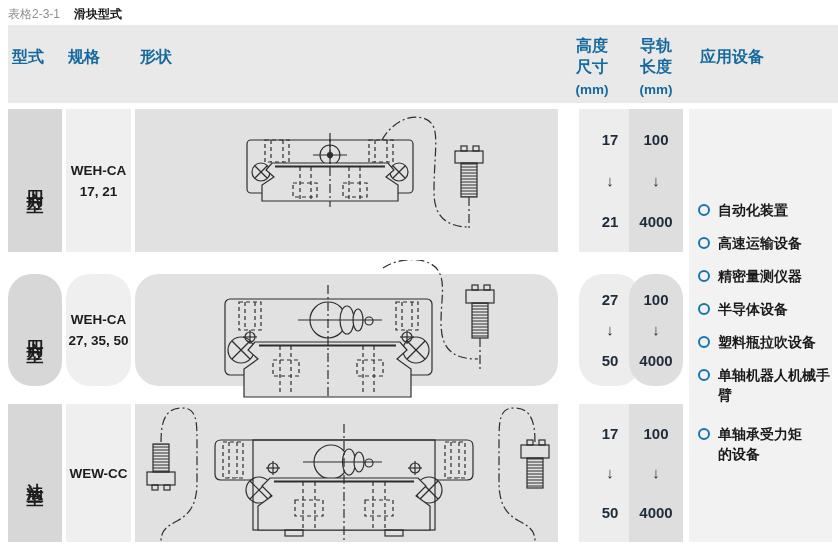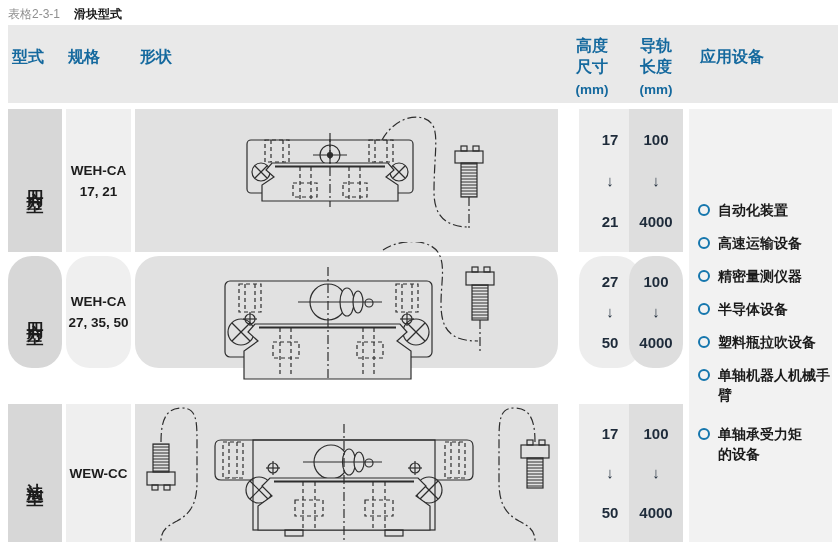--- a/index.html
+++ b/index.html
@@ -17,21 +17,21 @@
   .hgroup{position:absolute;color:#15699e;font-weight:700;text-align:center;width:48px;}
   .hgroup .two{font-size:16px;line-height:21px;}
   .hgroup .unit{font-size:13.5px;margin-top:5px;font-weight:700;}
   
   .cell{position:absolute;display:flex;align-items:center;justify-content:center;}
   .c-type{left:8px;width:54px;background:#d7d7d7;}
   .c-spec{left:66px;width:65px;background:#efefef;}
   .c-shape{left:135px;width:423px;background:#e1e1e1;}
   .c-h{left:563px;width:62px;background:#ededed;margin-left:16px;}
   .c-r{left:629px;width:54px;background:#dedede;}
-  .r1{top:109px;height:143px;} .r2{top:256px;height:112px;border-radius:24px;} .r3{top:404px;height:138px;}
+  .r1{top:109px;height:143px;} .r2{top:274px;height:112px;border-radius:24px;} .r3{top:404px;height:138px;}
   .vtext{writing-mode:vertical-rl;text-orientation:upright;letter-spacing:3px;
          font-size:17px;font-weight:700;color:#1c1c1c;}
   .spec{font-size:13.5px;font-weight:700;color:#1c1c1c;text-align:center;line-height:21px;}
   .vals{flex-direction:column;justify-content:space-around;color:#1e2b3a;
         font-weight:700;font-size:15px;padding:10px 0;box-sizing:border-box;}
   .vals .arrow{font-size:15px;}
   
   .apps{left:689px;top:109px;width:143px;height:433px;background:#f2f2f2;}
   .applist{position:absolute;left:0;top:91px;margin:0;padding:0;list-style:none;width:143px;}
   .applist li{position:relative;padding-left:29px;margin-bottom:13px;min-height:20px;

